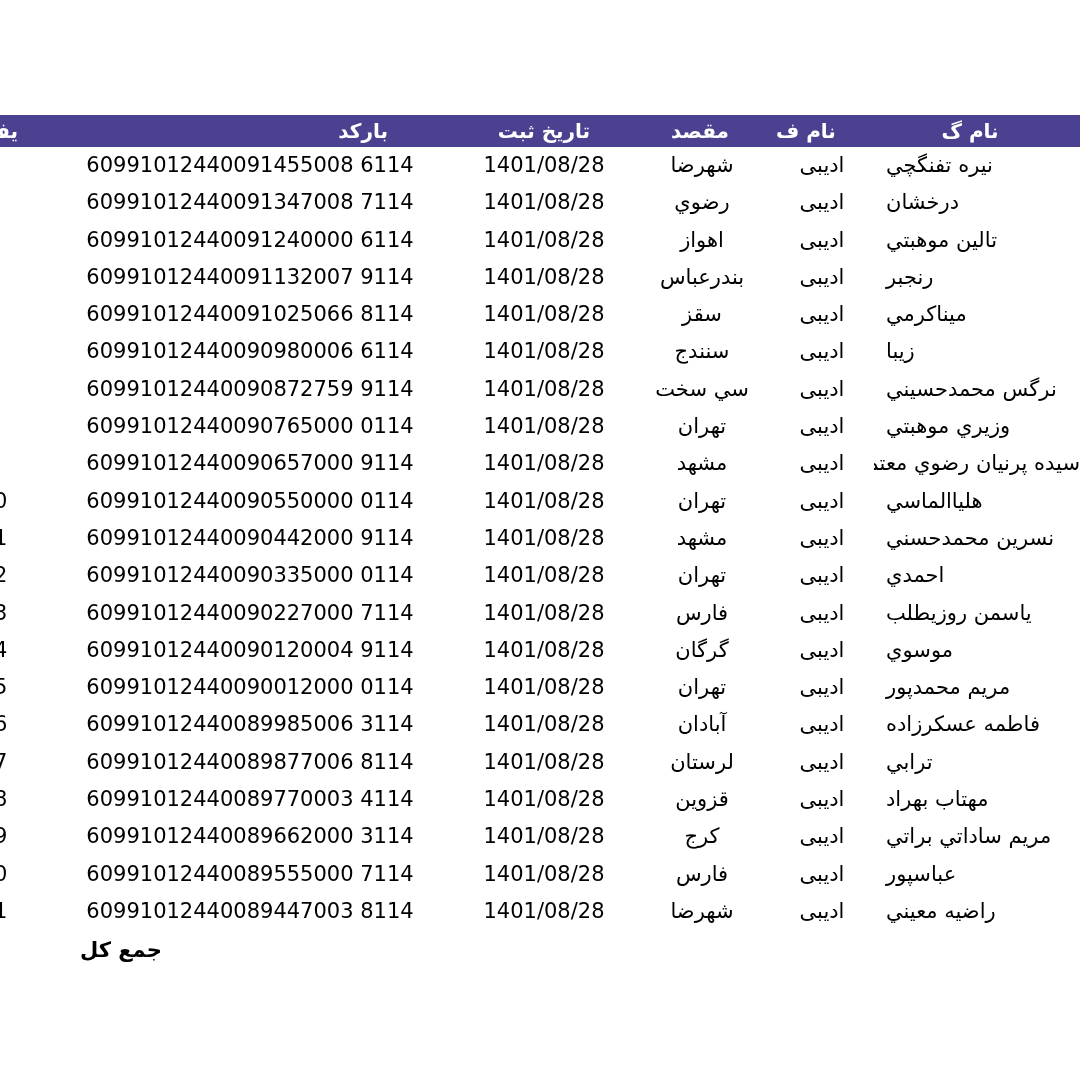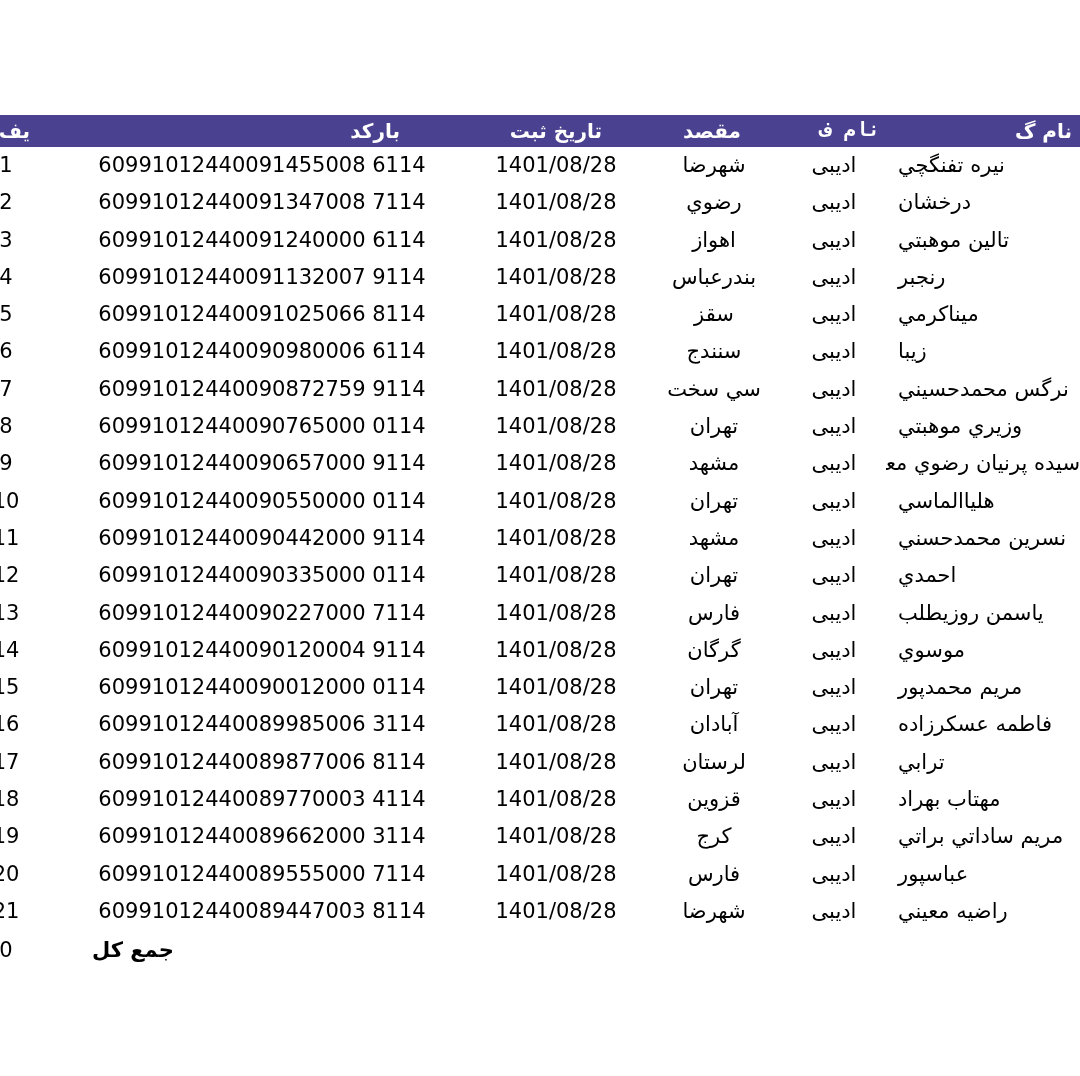--- a/index.html
+++ b/index.html
@@ -46,22 +46,22 @@
     line-height: 32px;
     white-space: nowrap;
     overflow: hidden;
     vertical-align: middle;
     border: none;
   }
   th.c-radif   { width: 58px;  text-align: right; padding-right: 2px; }
   th.c-barcode { width: 362px; text-align: right; padding-right: 70px; }
   th.c-date    { width: 160px; text-align: center; }
   th.c-dest    { width: 128px; text-align: center; }
-  th.c-namef   { width: 92px;  text-align: right; font-family: Liberation Mono, monospace; }
-  th.c-nameg   { width: 180px; text-align: right; padding-right: 8px; }
+  th.c-namef   { width: 92px;  text-align: left; }
+  th.c-nameg   { width: 180px; text-align: center; padding-right: 20px; }
 
   
   tbody td {
     height: 37.3px;
     font-size: 21px;
     line-height: 37.3px;
     white-space: nowrap;
     overflow: hidden;
     vertical-align: middle;
     border: none;

